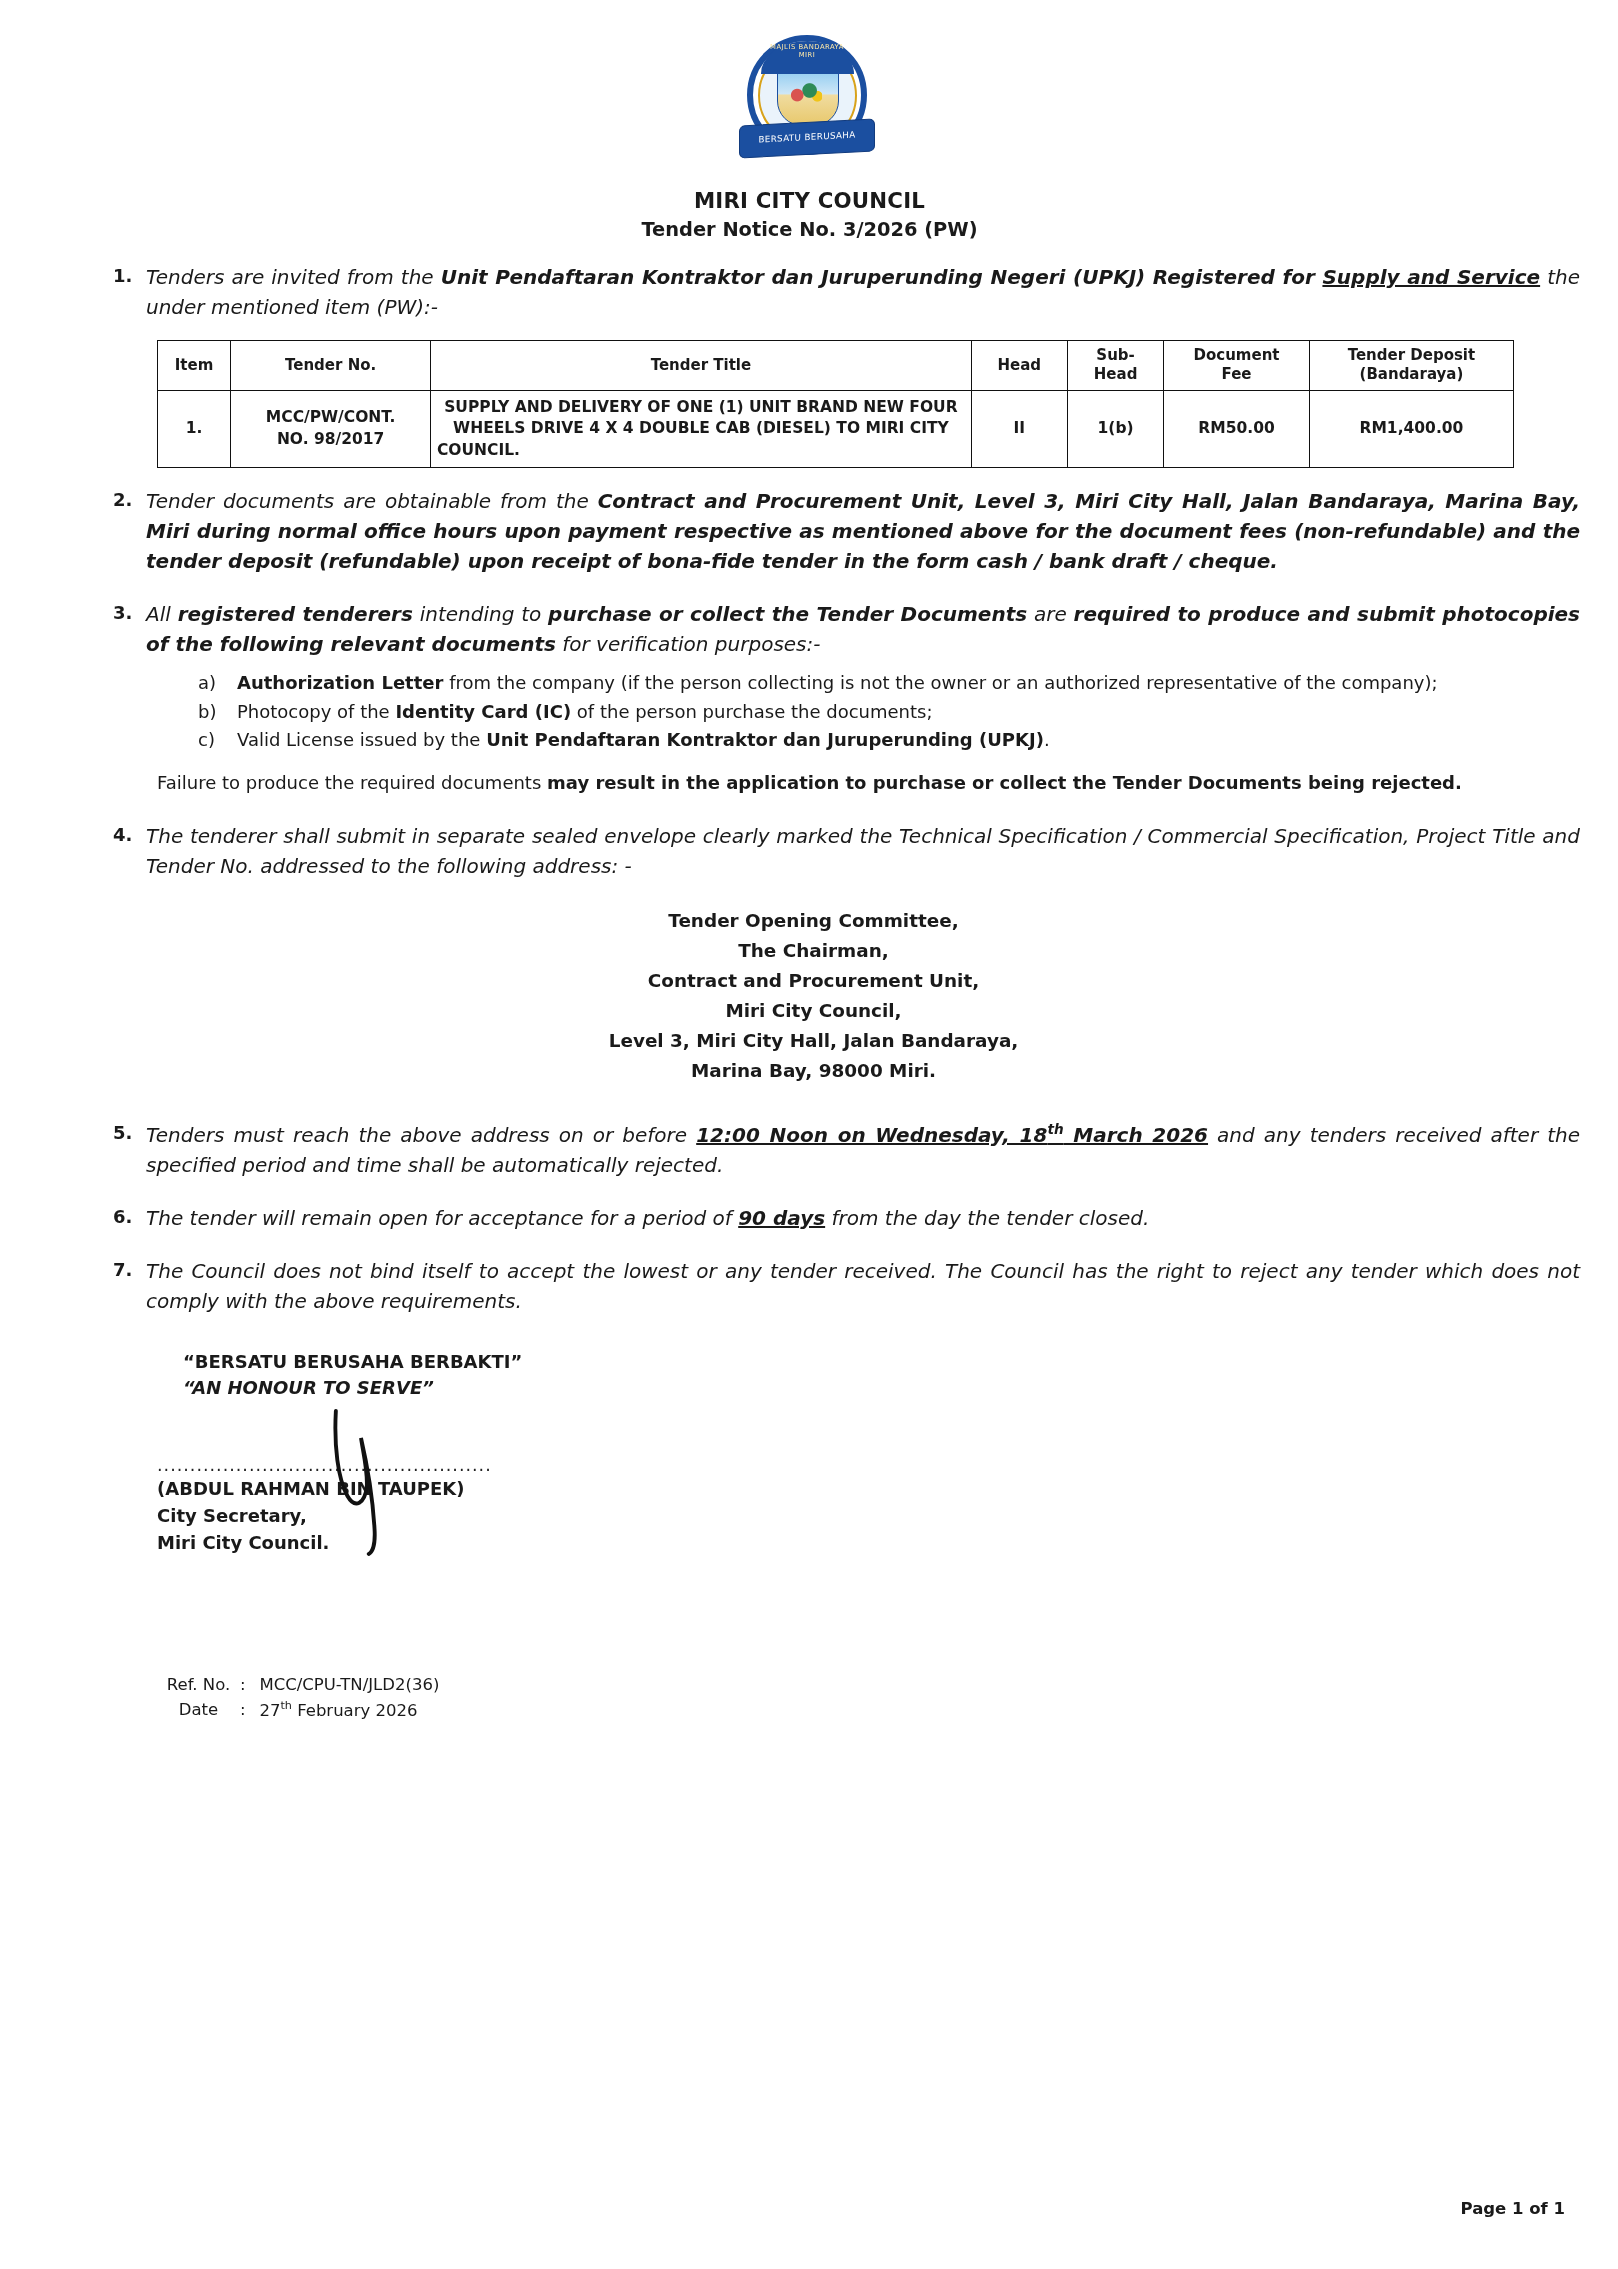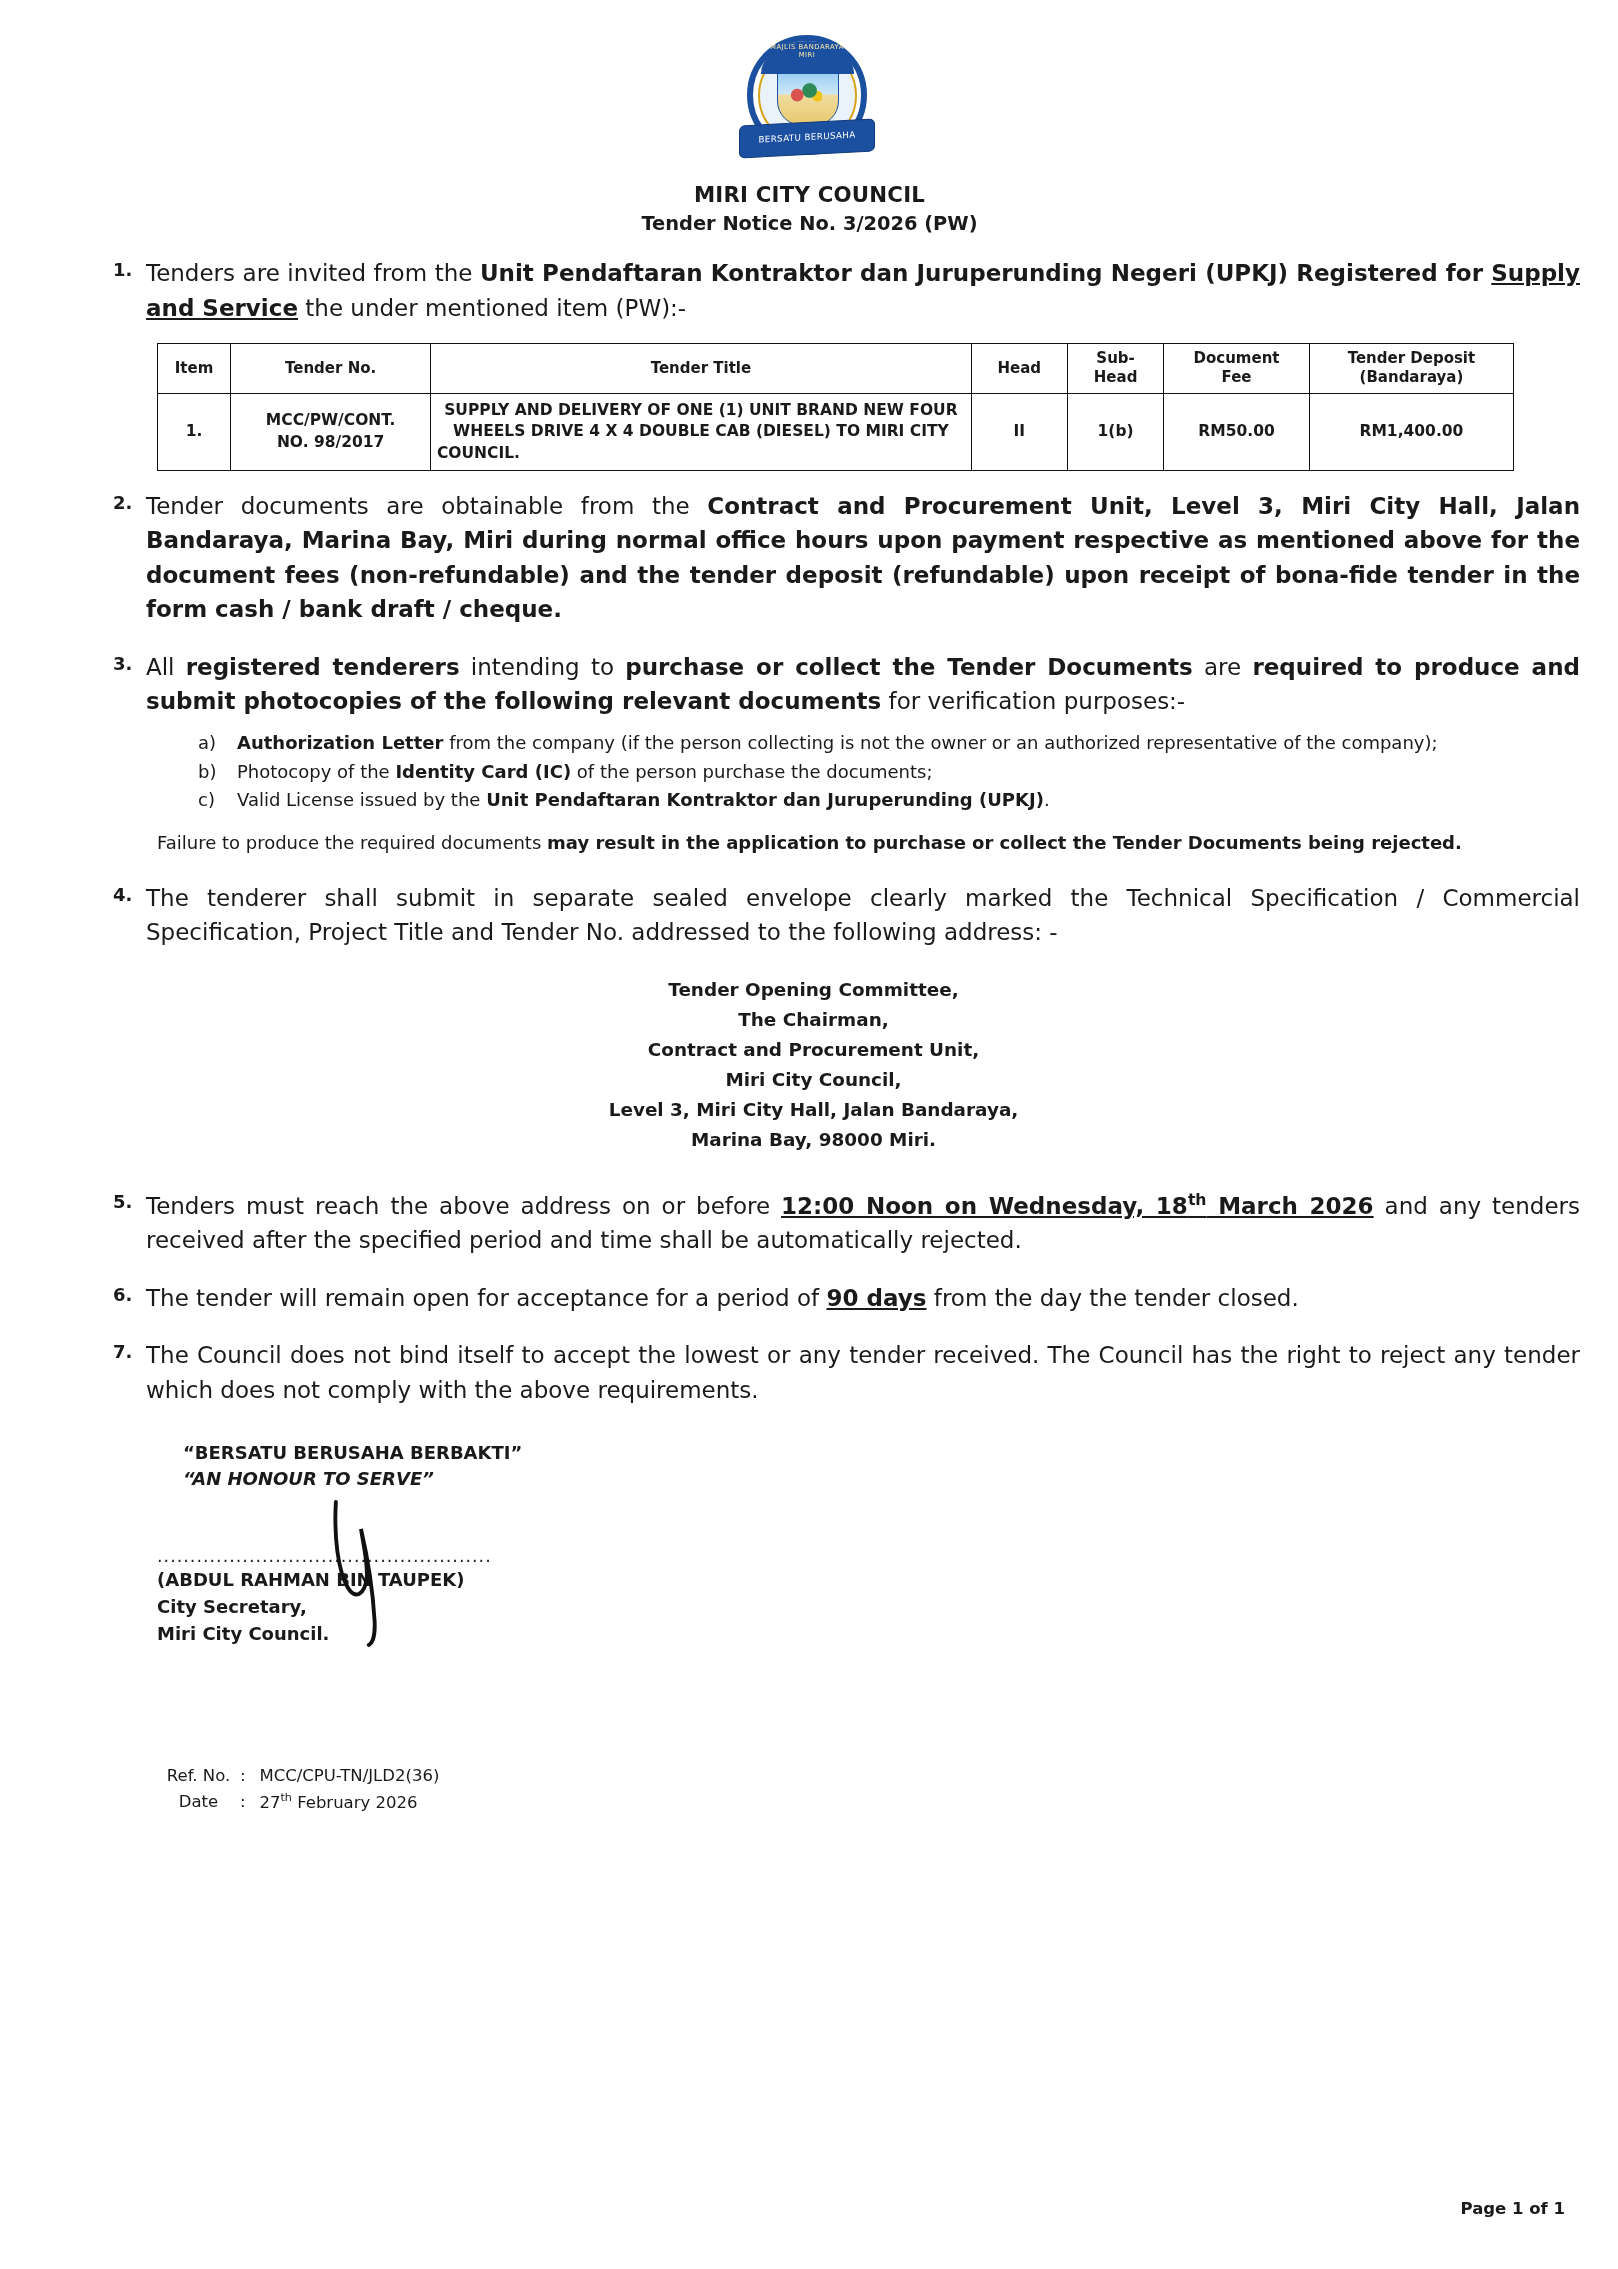--- a/index.html
+++ b/index.html
@@ -105,21 +105,21 @@
     font-size: 8.7px;
     line-height: 29px;
     letter-spacing: 0.4px;
   }
   
   .doc-title {
     text-align: center;
     font-weight: bold;
     font-size: 21.3px;
     letter-spacing: 0.2px;
-    margin-top: 9px;
+    margin-top: 15px;
   }
   .doc-subtitle {
     text-align: center;
     font-weight: bold;
     font-size: 19.4px;
     margin-top: 4.9px;
   }
   
   .body-area {
     padding: 0 39px 0 105px;
@@ -135,22 +135,23 @@
     flex: 0 0 41px;
     font-weight: bold;
     font-size: 18px;
     text-align: right;
     padding-right: 13.6px;
     box-sizing: border-box;
     line-height: 1.5;
   }
   .clause .txt {
     flex: 1;
-    font-size: 23px;
+    font-size: 20px;
     line-height: 1.5;
+    font-style: italic;
   }
   .jt { text-align: justify; }
   b, strong { font-weight: bold; }
   .u { text-decoration: underline; }
   
   .tbl-wrap {
     margin: 17.5px 0 17.5px 52px;
     width: 1357px;
   }
   table.tender {

